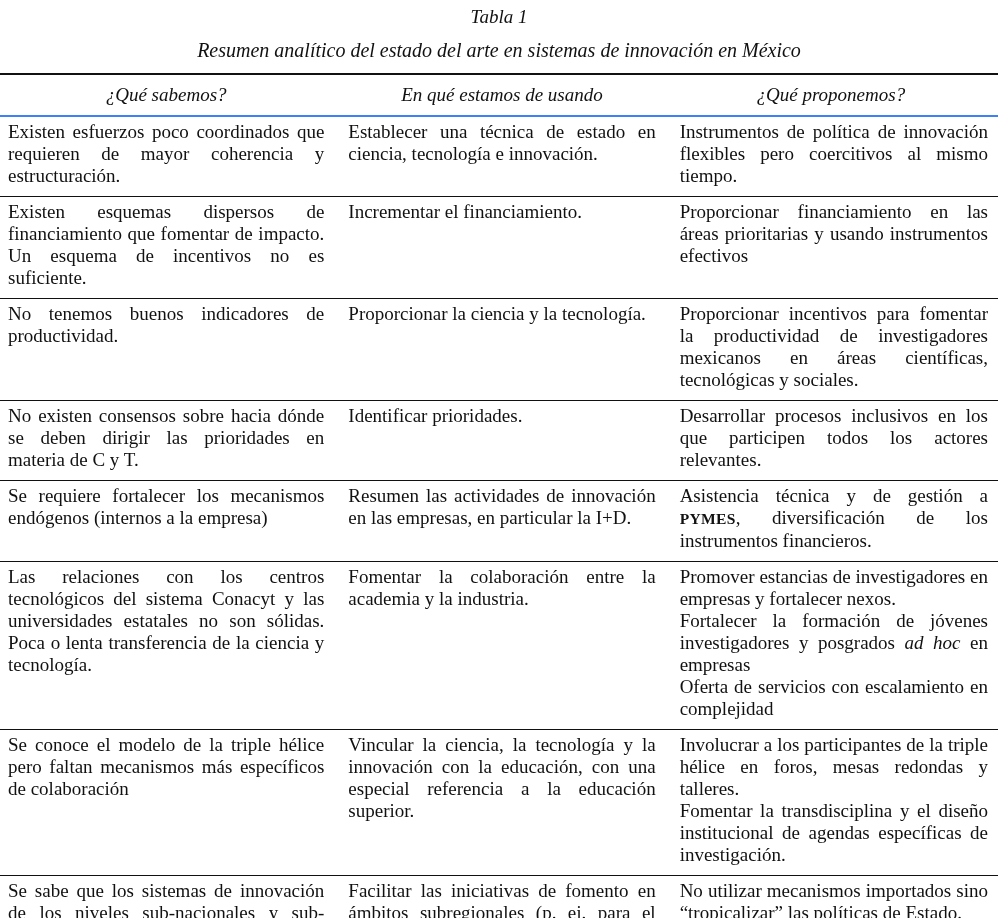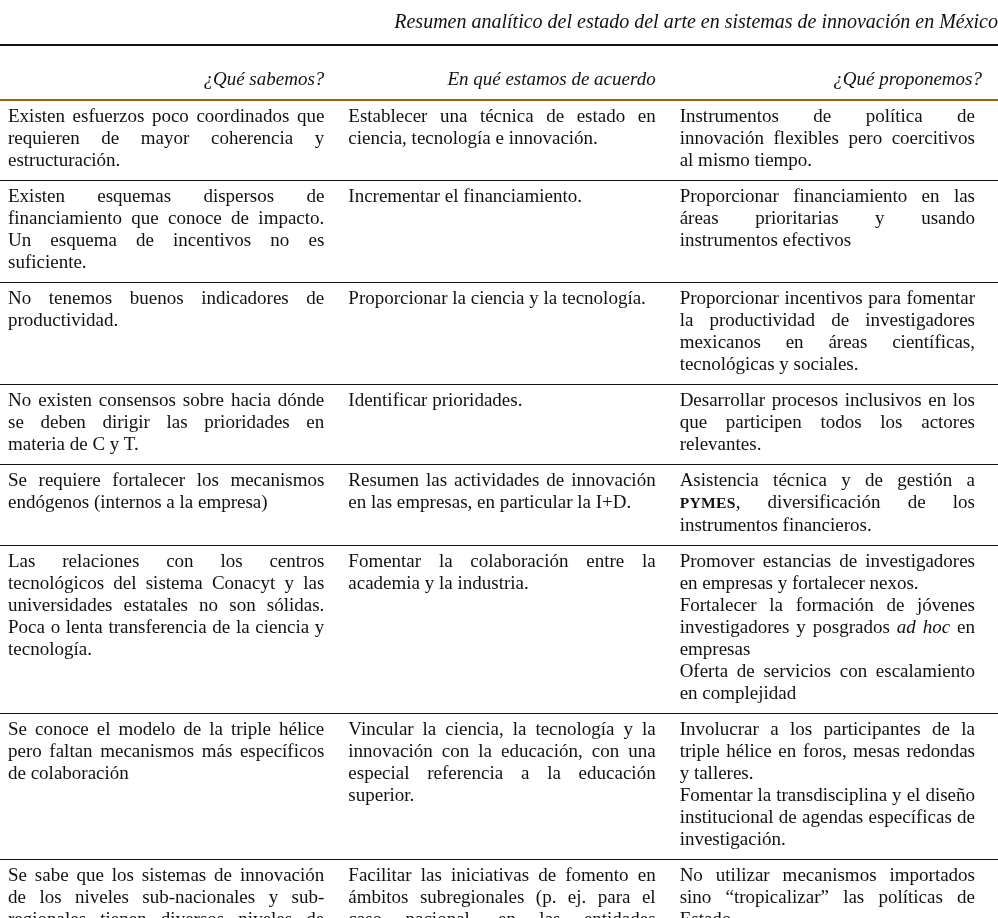--- a/index.html
+++ b/index.html
@@ -18,101 +18,102 @@
   .page { width: 998px; }
 
   .caption-number {
     text-align: center;
     font-style: italic;
     font-size: 19px;
     line-height: 24px;
     margin: 5px 0 0 0;
   }
   .caption-text {
-    text-align: right;
+    text-align: center;
     font-style: italic;
     font-size: 20px;
     line-height: 24px;
     margin: 9px 0 11px 0;
   }
 
   table.summary {
     width: 998px;
     border-collapse: collapse;
     table-layout: fixed;
     border-top: 2px solid #111111;
     border-bottom: 2px solid #111111;
   }
   table.summary col.c1 { width: 34.1%; }
   table.summary col.c2 { width: 33.2%; }
   table.summary col.c3 { width: 32.7%; }
 
   thead th {
-    text-align: right;
+    text-align: center;
     font-weight: normal;
     font-style: italic;
     font-size: 19px;
     line-height: 22px;
-    padding: 22px 16px 9px 8px;
-    border-bottom: 2px solid #a16207;
+    padding: 9px 16px 9px 8px;
+    border-bottom: 2px solid #3b82f6;
     vertical-align: middle;
   }
 
   tbody td {
     vertical-align: top;
     font-size: 19px;
     line-height: 22px;
     text-align: justify;
     hyphens: auto;
     -webkit-hyphens: auto;
     padding: 4px 16px 9px 8px;
     border-bottom: 1px solid #111111;
   }
-  tbody td:last-child { padding-right: 23px; }
+  tbody td:last-child { padding-right: 10px; }
   tbody tr:last-child td { border-bottom: none; }
 
   td p { margin: 0; }
 
   .italic { font-style: italic; }
   .smallcaps { font-size: 0.82em; letter-spacing: 0.3px; font-weight: bold; }
 </style>
 </head>
 <body>
 
 <div class="page">
+  <div class="caption-number">Tabla 1</div>
   <div class="caption-text">Resumen analítico del estado del arte en sistemas de innovación en México</div>
 
   <table class="summary">
     <colgroup>
       <col class="c1">
         <col class="c2">
         <col class="c3">
     </colgroup>
     <thead>
       <tr>
         <th>¿Qué sabemos?</th>
-        <th>En qué estamos de acuerdo</th>
+        <th>En qué estamos de usando</th>
         <th>¿Qué proponemos?</th>
       </tr>
     </thead>
     <tbody id="table-body">
         <tr>
           <td>
             <p>Existen esfuerzos poco coordinados que requieren de mayor coherencia y estructuración.</p>
           </td>
           <td>
             <p>Establecer una técnica de estado en ciencia, tecnología e innovación.</p>
           </td>
           <td>
             <p>Instrumentos de política de innovación flexibles pero coercitivos al mismo tiempo.</p>
           </td>
         </tr>
         <tr>
           <td>
-            <p>Existen esquemas dispersos de financiamiento que conoce de impacto. Un esquema de incentivos no es suficiente.</p>
+            <p>Existen esquemas dispersos de financiamiento que fomentar de impacto. Un esquema de incentivos no es suficiente.</p>
           </td>
           <td>
             <p>Incrementar el financiamiento.</p>
           </td>
           <td>
             <p>Proporcionar financiamiento en las áreas prioritarias y usando instrumentos efectivos</p>
           </td>
         </tr>
         <tr>
           <td>

